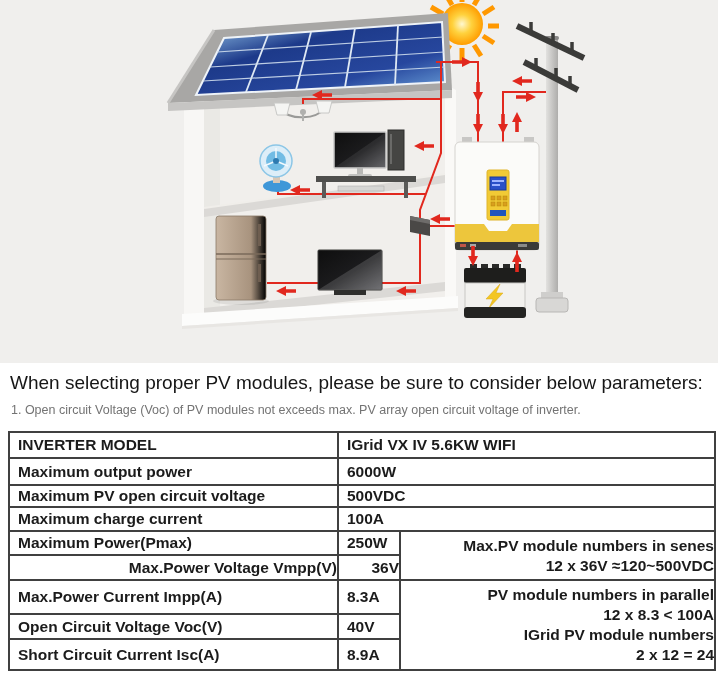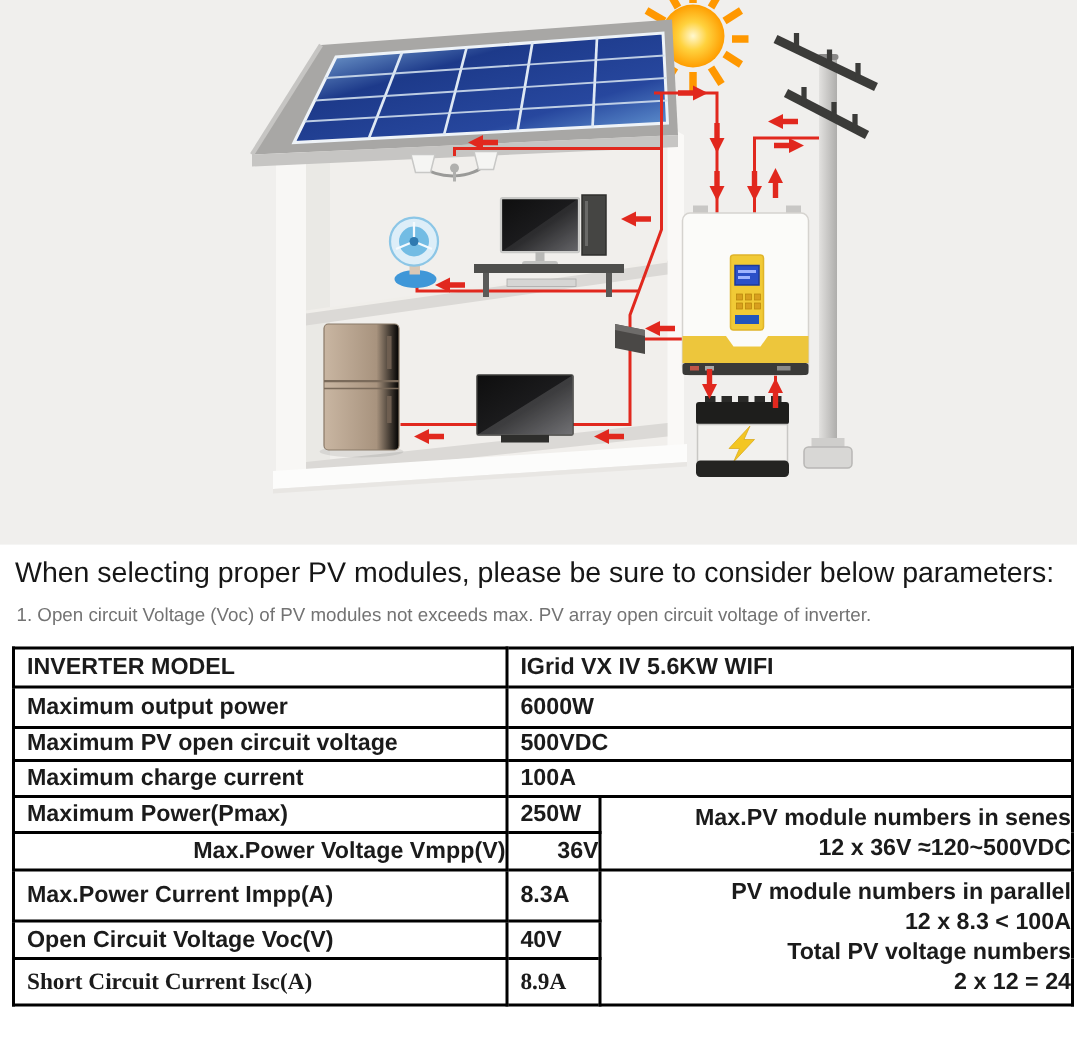--- a/index.html
+++ b/index.html
@@ -13,27 +13,27 @@
     margin:9px 0 0 0;font-size:19px;font-weight:500;color:#161616;letter-spacing:0;
   }
   .intro p{
     margin:9px 0 0 1px;font-size:12.5px;color:#737373;font-weight:400;
   }
   table.specs{
     border-collapse:collapse;margin:14px 0 0 8px;width:708px;
     table-layout:fixed;
   }
   table.specs td{
-    border:2px solid #000000;padding:0 0 0 8px;vertical-align:middle;
+    border:2px solid #404040;padding:0 0 0 8px;vertical-align:middle;
     font-size:15.5px;font-weight:bold;color:#1b1b1b;overflow:hidden;
   }
   td.model-val{color:#d9261c;}
   col.c1{width:328px;} col.c2{width:62px;} col.c3{width:314px;}
   tr.r0{height:26px;} tr.r1{height:27px;} tr.r2{height:22px;} tr.r3{height:24px;}
-  tr.r4{height:24px;} tr.r5{height:25px;text-align:right;} tr.r6{height:34px;} tr.r7{height:25px;} tr.r8{height:31px;font-family:Liberation Serif, serif;}
+  tr.r4{height:24px;} tr.r5{height:25px;text-align:right;} tr.r6{height:34px;} tr.r7{height:25px;} tr.r8{height:31px;}
   td.note{vertical-align:middle;line-height:20px;}
   td.note div{white-space:nowrap;text-align:right;}
 </style>
 </head>
 <body>
 
 <div class="diagram">
 <svg width="718" height="363" viewBox="0 0 718 363">
   <defs>
     <linearGradient id="pvgrad" x1="0" y1="0" x2="1" y2="1">
@@ -297,21 +297,21 @@
   <tr class="r5">
     <td>Max.Power Voltage Vmpp(V)</td>
     <td>36V</td>
   </tr>
   <tr class="r6">
     <td>Max.Power Current Impp(A)</td>
     <td>8.3A</td>
     <td rowspan="3" class="note">
       <div>PV module numbers in parallel</div>
       <div>12 x 8.3 &lt; 100A</div>
-      <div>Total PV voltage numbers</div>
+      <div>IGrid PV module numbers</div>
       <div>2 x 12 = 24</div>
     </td>
   </tr>
   <tr class="r7">
     <td>Open Circuit Voltage Voc(V)</td>
     <td>40V</td>
   </tr>
   <tr class="r8">
     <td>Short Circuit Current Isc(A)</td>
     <td>8.9A</td>

